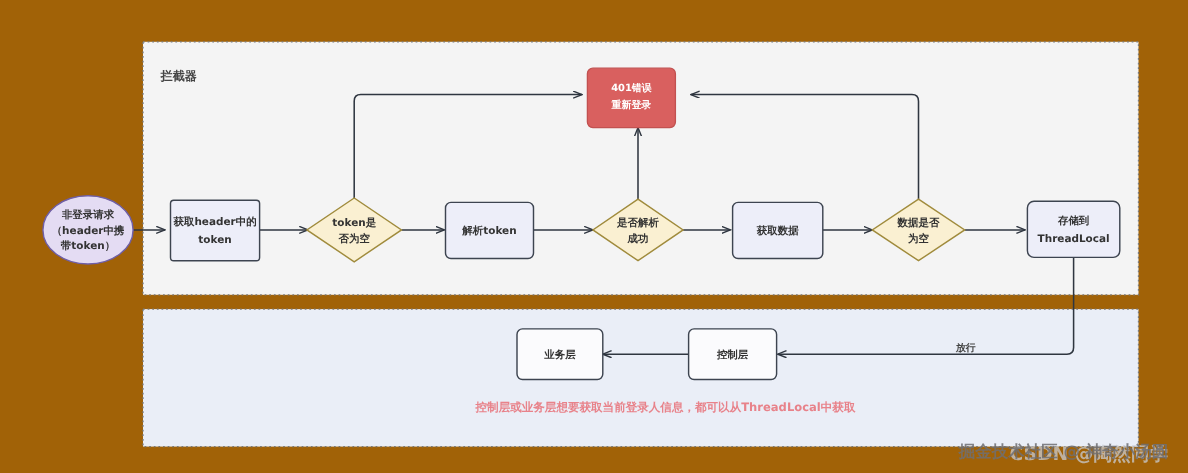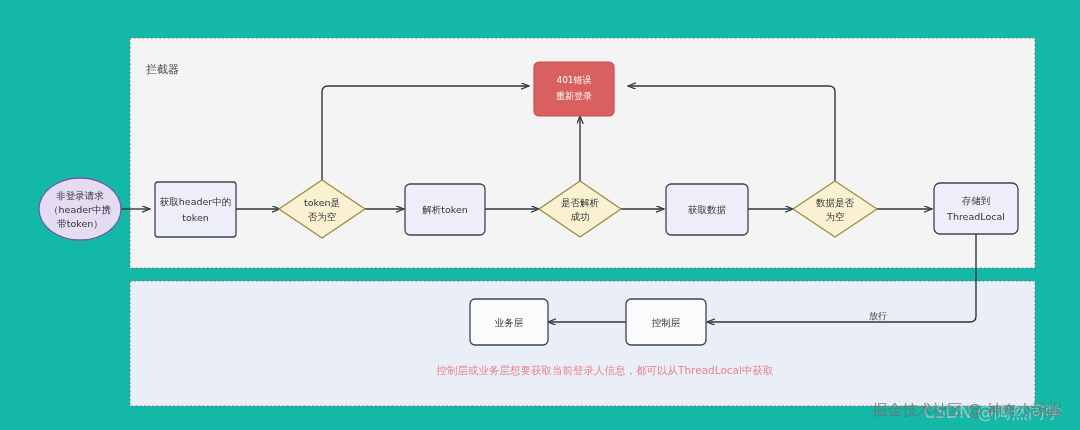--- a/index.html
+++ b/index.html
@@ -8,22 +8,23 @@
     padding: 0;
     background: #ffffff;
   }
   body {
     font-family: "DejaVu Sans", "Liberation Sans", sans-serif;
   }
   #canvas {
     position: relative;
     width: 1080px;
     height: 430px;
-    background: #14b8a6;
+    background: #a16207;
     overflow: hidden;
+    font-weight: bold;
   }
   #flow-svg {
     position: absolute;
     left: 0;
     top: 0;
     width: 1080px;
     height: 430px;
   }
   .node-label {
     font-family: "DejaVu Sans", "Liberation Sans", sans-serif;

